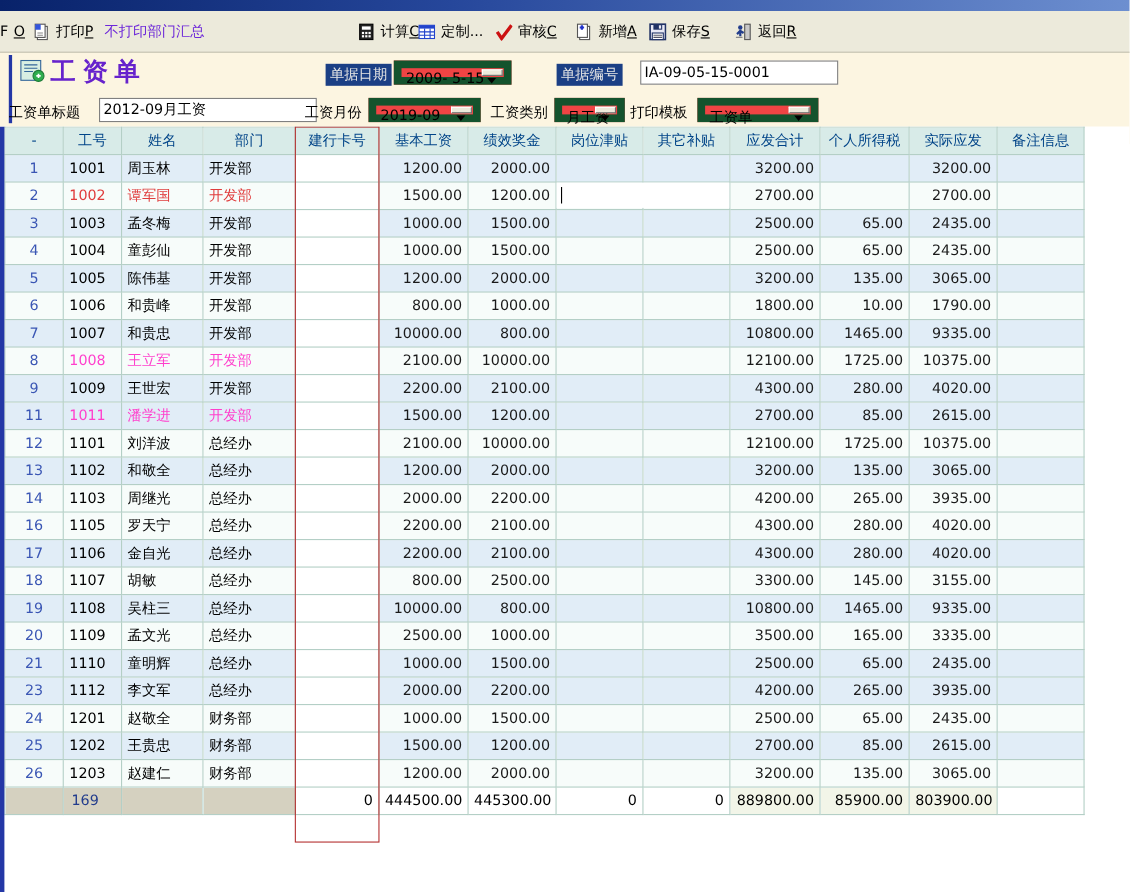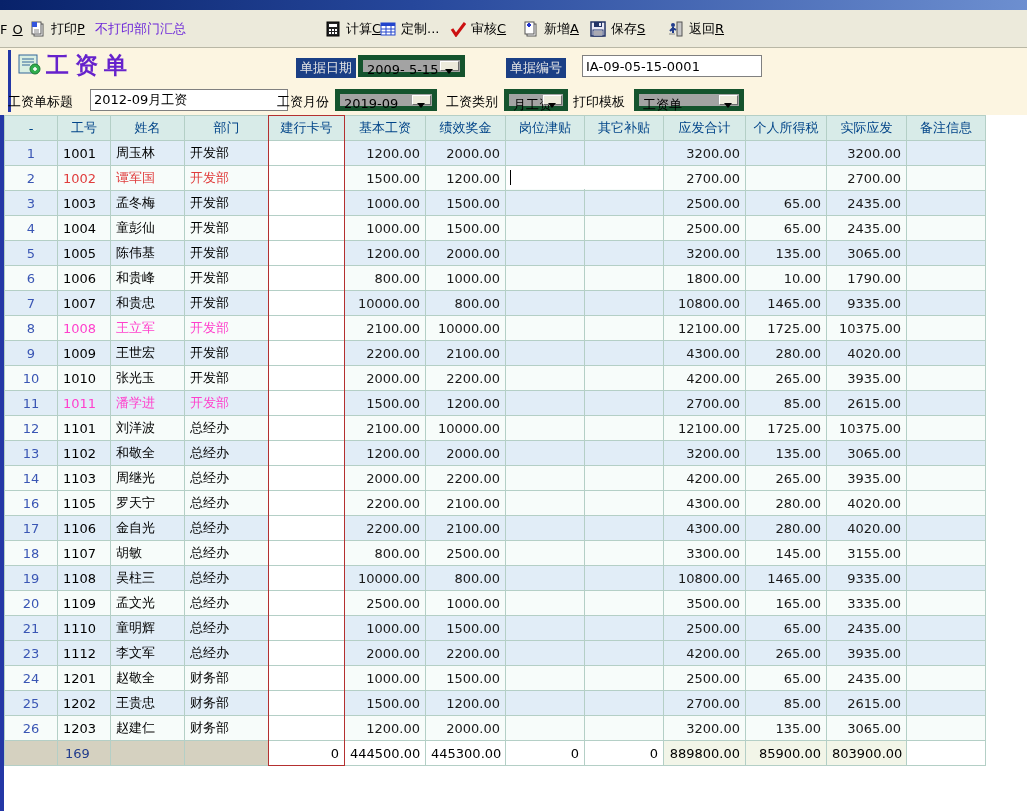--- a/index.html
+++ b/index.html
@@ -20,21 +20,21 @@
   .tb-item .key{text-decoration:underline;}
   .tb-magenta{color:#6d28d9;}
   .icon16{width:16px;height:16px;display:inline-block;}
   
   .panel{position:absolute;top:48px;left:0;width:1027px;height:83px;background:#fcf5e1;}
   .panel .vbar{position:absolute;left:8px;top:2px;width:3px;height:62px;background:#2437a6;}
   .doc-title{position:absolute;left:46px;top:2px;font-size:23px;font-weight:bold;color:#6622cc;letter-spacing:6px;}
   .chip{position:absolute;height:17px;background:#1b3f85;color:#e5e5e5;padding:1px 4px 2px 4px;font-size:13px;}
   .win-input{position:absolute;height:20px;border:1px solid #808080;background:#fff;
     font-family:inherit;font-size:13px;padding:0 3px;box-sizing:content-box;margin-left:16px;}
-  .combo{position:absolute;height:22px;border:5px solid #14532d;background:#a3a3a3;box-sizing:border-box;}
+  .combo{position:absolute;height:22px;border:7px solid #14532d;background:#ef4444;box-sizing:border-box;}
   .combo .val{position:absolute;left:4px;top:2px;font-size:13px;white-space:nowrap;}
   .combo .btn{position:absolute;right:1px;top:1px;bottom:1px;width:17px;background:#eceadb;
     border-top:1px solid #fff;border-left:1px solid #fff;border-right:1px solid #6d6d6d;border-bottom:1px solid #6d6d6d;}
   .combo .tri{position:absolute;left:4px;top:7px;width:0;height:0;
     border-left:4px solid transparent;border-right:4px solid transparent;border-top:5px solid #000;}
   .flabel{position:absolute;font-size:13px;color:#000;}
   
   .tablewrap{position:absolute;top:115px;left:0;width:1027px;height:696px;overflow:hidden;background:#fff;}
   .lstrip{position:absolute;left:0;top:0;width:4px;height:696px;background:#2437a6;}
   table.grid{border-collapse:collapse;table-layout:fixed;margin-left:4px;width:981px;}
@@ -353,35 +353,20 @@
           <td class="c-card"></td>
           <td class="c-money">2200.00</td>
           <td class="c-money">2100.00</td>
           <td class="c-money"></td>
           <td class="c-money"></td>
           <td class="c-money">4300.00</td>
           <td class="c-money">280.00</td>
           <td class="c-money">4020.00</td>
           <td class="c-remark"></td>
         </tr>
-        <tr class="even">
-          <td class="c-num">10</td>
-          <td class="c-id">1010</td>
-          <td class="c-name">张光玉</td>
-          <td class="c-dept">开发部</td>
-          <td class="c-card"></td>
-          <td class="c-money">2000.00</td>
-          <td class="c-money">2200.00</td>
-          <td class="c-money"></td>
-          <td class="c-money"></td>
-          <td class="c-money">4200.00</td>
-          <td class="c-money">265.00</td>
-          <td class="c-money">3935.00</td>
-          <td class="c-remark"></td>
-        </tr>
         <tr class="odd">
           <td class="c-num">11</td>
           <td class="c-id magenta">1011</td>
           <td class="c-name magenta">潘学进</td>
           <td class="c-dept magenta">开发部</td>
           <td class="c-card"></td>
           <td class="c-money">1500.00</td>
           <td class="c-money">1200.00</td>
           <td class="c-money"></td>
           <td class="c-money"></td>

